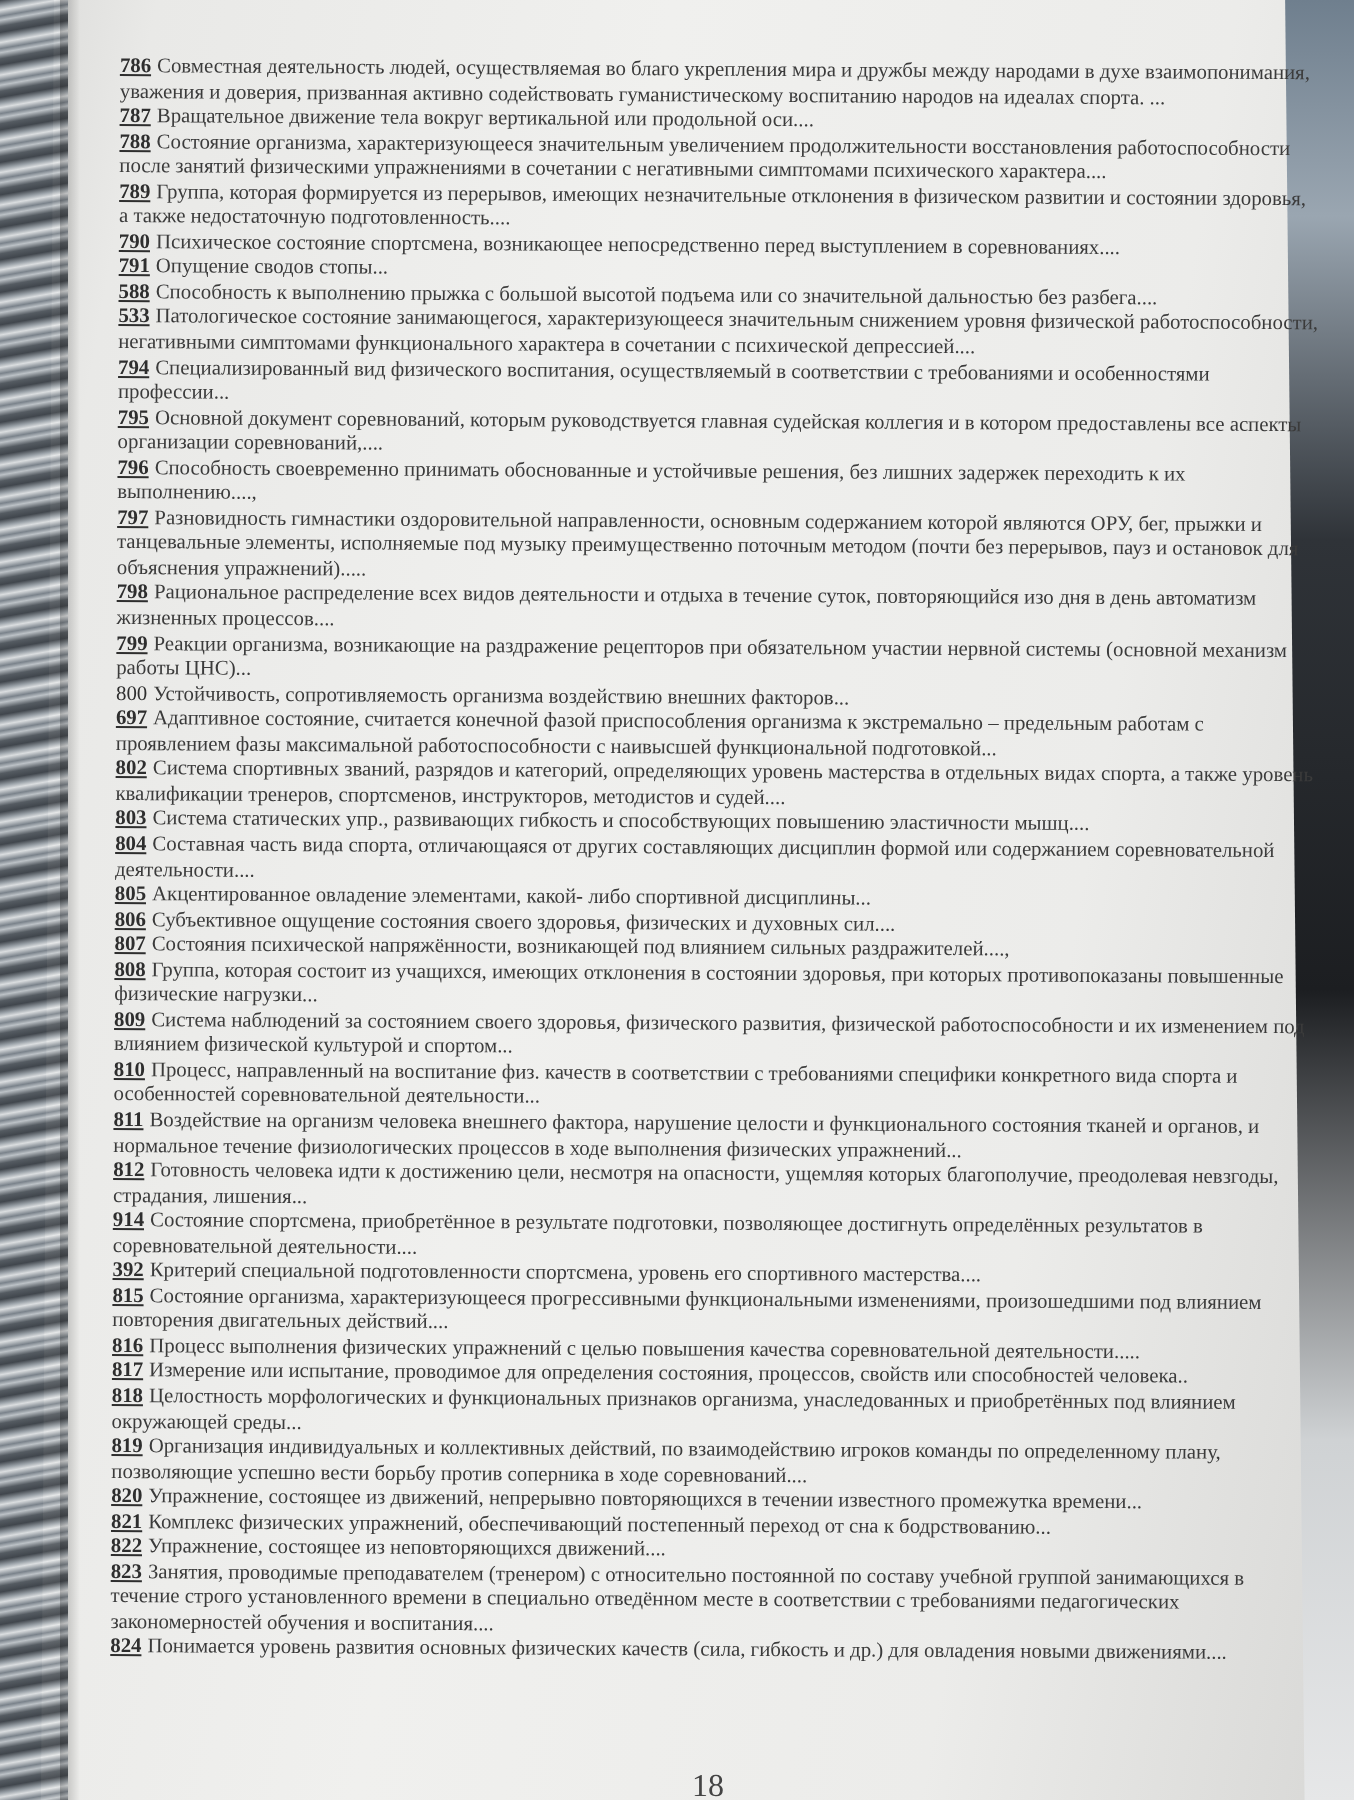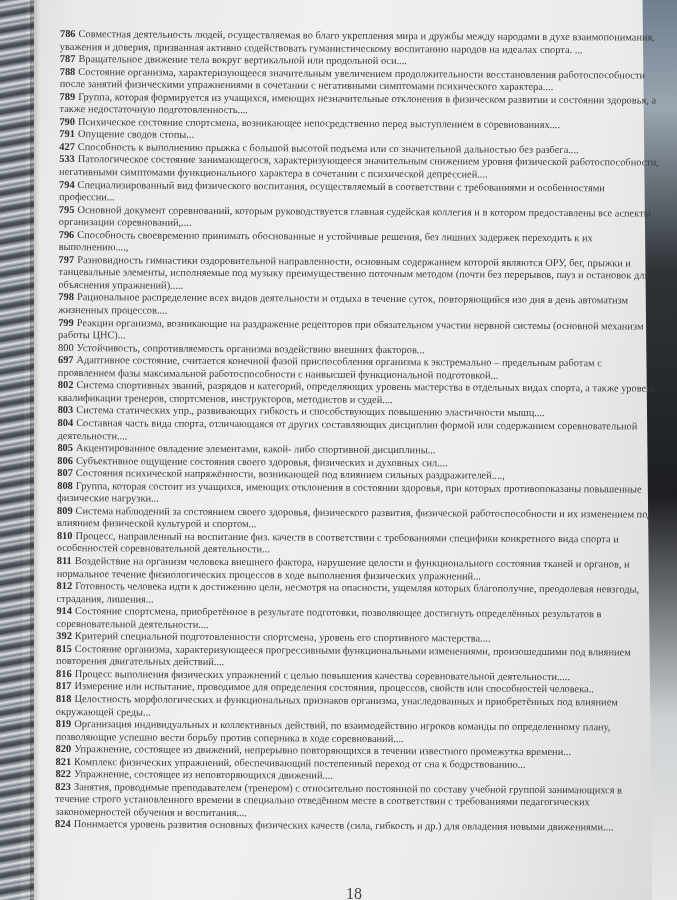--- a/index.html
+++ b/index.html
@@ -26,42 +26,42 @@
   .spiral-shadow {
     position: absolute; left: 30px; top: 0; width: 10px; height: 900px;
     background: linear-gradient(90deg, rgba(0,0,0,.25), rgba(0,0,0,0));
   }
   .content {
     position: absolute; left: 60px; top: 28px; width: 600px;
     font-size: 10.4px; line-height: 12.55px; color: #3b3b3b;
     transform: rotate(0.35deg); transform-origin: top left;
   }
   .entry { margin: 0; }
-  .entry .num { font-weight: bold; color: #2e2e2e; margin-right: 3px; }
+  .entry .num { text-decoration: underline; font-weight: bold; color: #2e2e2e; margin-right: 3px; }
   .entry .num.plain { text-decoration: none; font-weight: normal; }
   .page-number {
     position: absolute; left: 346px; top: 885px; font-size: 16px; color: #444;
   }
 </style>
 </head>
 <body>
 
 <div class="bg-right"></div>
 <div class="page"></div>
 <div class="spiral"></div>
 <div class="spiral-shadow"></div>
 
 <div class="content" id="content">
     <p class="entry"><span class="num">786</span><span>Совместная деятельность людей, осуществляемая во благо укрепления мира и дружбы между народами в духе взаимопонимания, уважения и доверия, призванная активно содействовать гуманистическому воспитанию народов на идеалах спорта. ...</span></p>
     <p class="entry"><span class="num">787</span><span>Вращательное движение тела вокруг вертикальной или продольной оси....</span></p>
     <p class="entry"><span class="num">788</span><span>Состояние организма, характеризующееся значительным увеличением продолжительности восстановления работоспособности после занятий физическими упражнениями в сочетании с негативными симптомами психического характера....</span></p>
-    <p class="entry"><span class="num">789</span><span>Группа, которая формируется из учащихся, имеющих незначительные отклонения в физическом развитии и состоянии здоровья, а также недостаточную подготовленность....</span></p>
+    <p class="entry"><span class="num">789</span><span>Группа, которая формируется из перерывов, имеющих незначительные отклонения в физическом развитии и состоянии здоровья, а также недостаточную подготовленность....</span></p>
     <p class="entry"><span class="num">790</span><span>Психическое состояние спортсмена, возникающее непосредственно перед выступлением в соревнованиях....</span></p>
     <p class="entry"><span class="num">791</span><span>Опущение сводов стопы...</span></p>
-    <p class="entry"><span class="num">427</span><span>Способность к выполнению прыжка с большой высотой подъема или со значительной дальностью без разбега....</span></p>
+    <p class="entry"><span class="num">588</span><span>Способность к выполнению прыжка с большой высотой подъема или со значительной дальностью без разбега....</span></p>
     <p class="entry"><span class="num">533</span><span>Патологическое состояние занимающегося, характеризующееся значительным снижением уровня физической работоспособности, негативными симптомами функционального характера в сочетании с психической депрессией....</span></p>
     <p class="entry"><span class="num">794</span><span>Специализированный вид физического воспитания, осуществляемый в соответствии с требованиями и особенностями профессии...</span></p>
     <p class="entry"><span class="num">795</span><span>Основной документ соревнований, которым руководствуется главная судейская коллегия и в котором предоставлены все аспекты организации соревнований,....</span></p>
     <p class="entry"><span class="num">796</span><span>Способность своевременно принимать обоснованные и устойчивые решения, без лишних задержек переходить к их выполнению....,</span></p>
     <p class="entry"><span class="num">797</span><span>Разновидность гимнастики оздоровительной направленности, основным содержанием которой являются ОРУ, бег, прыжки и танцевальные элементы, исполняемые под музыку преимущественно поточным методом (почти без перерывов, пауз и остановок для объяснения упражнений).....</span></p>
     <p class="entry"><span class="num">798</span><span>Рациональное распределение всех видов деятельности и отдыха в течение суток, повторяющийся изо дня в день автоматизм жизненных процессов....</span></p>
     <p class="entry"><span class="num">799</span><span>Реакции организма, возникающие на раздражение рецепторов при обязательном участии нервной системы (основной механизм работы ЦНС)...</span></p>
     <p class="entry"><span class="num plain">800</span><span>Устойчивость, сопротивляемость организма воздействию внешних факторов...</span></p>
     <p class="entry"><span class="num">697</span><span>Адаптивное состояние, считается конечной фазой приспособления организма к экстремально – предельным работам с проявлением фазы максимальной работоспособности с наивысшей функциональной подготовкой...</span></p>
     <p class="entry"><span class="num">802</span><span>Система спортивных званий, разрядов и категорий, определяющих уровень мастерства в отдельных видах спорта, а также уровень квалификации тренеров, спортсменов, инструкторов, методистов и судей....</span></p>

